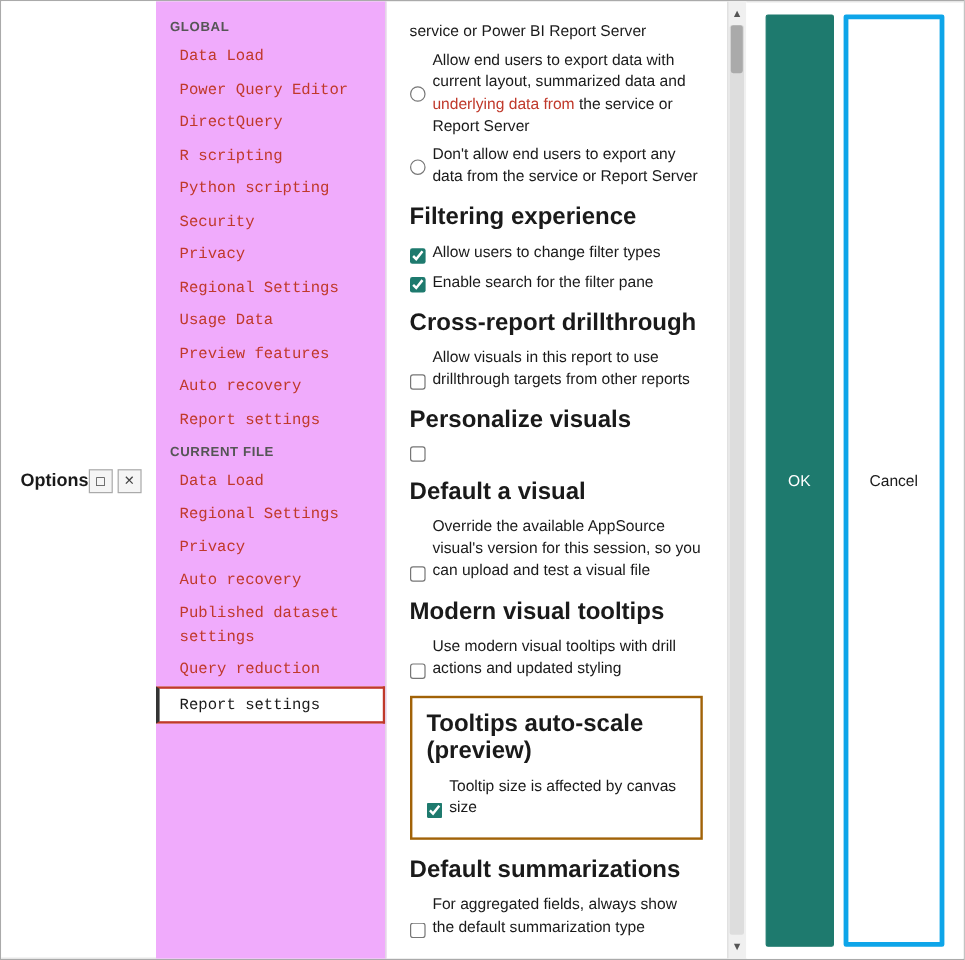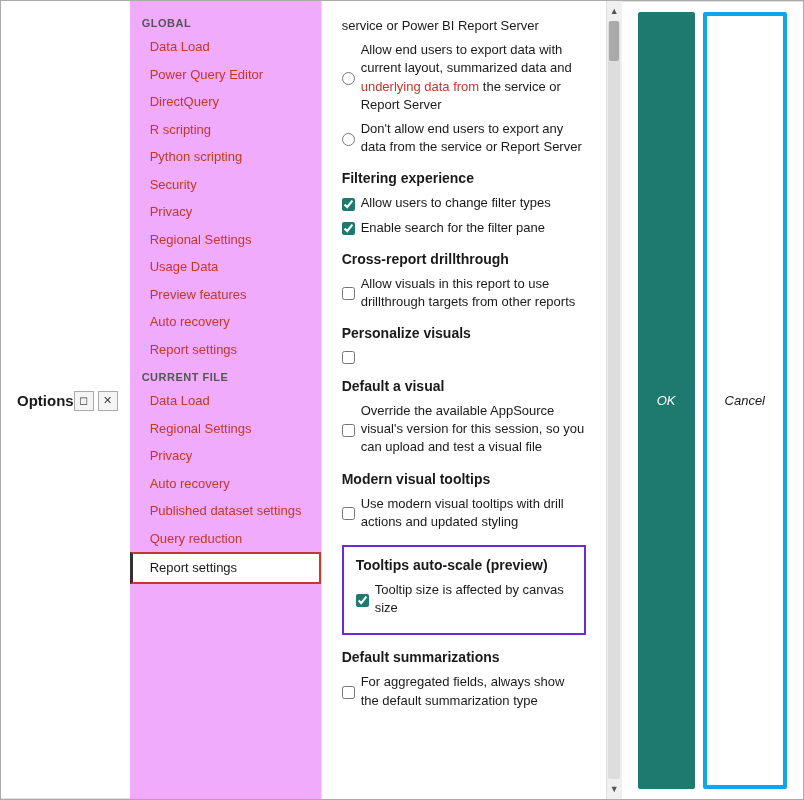--- a/index.html
+++ b/index.html
@@ -71,20 +71,21 @@
       padding: 8px 12px 4px 12px;
       letter-spacing: 0.5px;
     }
 
     .sidebar-item {
       padding: 4px 12px 4px 20px;
       cursor: pointer;
       color: #c0392b;
       font-size: 13px;
       line-height: 1.5;
+      font-family: Liberation Mono, monospace;
     }
 
     .sidebar-item.active {
       background: #fff;
       border-left: 3px solid #333;
       padding-left: 17px;
       color: #1a1a1a;
       font-weight: 500;
     }
 
@@ -136,21 +137,21 @@
       height: 40px;
       background: #aaa;
       border-radius: 2px;
       position: absolute;
       top: 0;
       left: 1px;
     }
 
     
     .section-header {
-      font-size: 14px;
+      font-size: 20px;
       font-weight: 700;
       color: #1a1a1a;
       margin-bottom: 8px;
       margin-top: 14px;
     }
 
     .section-header:first-child {
       margin-top: 0;
     }
 
@@ -164,36 +165,36 @@
       line-height: 1.4;
     }
 
     .radio-option input[type="radio"] {
       margin-top: 2px;
       flex-shrink: 0;
     }
 
     .checkbox-option {
       display: flex;
-      align-items: center;
+      align-items: flex-end;
       gap: 6px;
       margin-bottom: 6px;
       color: #1a1a1a;
       font-size: 13px;
       line-height: 1.4;
     }
 
     .checkbox-option input[type="checkbox"] {
       margin-top: 2px;
       flex-shrink: 0;
       accent-color: #1e7a6e;
     }
 
     .highlighted-section {
-      border: 2px solid #6d28d9;
+      border: 2px solid #a16207;
       padding: 10px 12px;
       margin: 14px 0;
     }
 
     .highlighted-section .section-header {
       margin-top: 0;
     }
 
     
     .dialog-footer {
@@ -203,21 +204,20 @@
       justify-content: flex-end;
       gap: 8px;
       background: #fff;
     }
 
     .btn {
       padding: 23px 18px;
       font-size: 13px;
       cursor: pointer;
       border-radius: 2px;
-      font-style: italic;
     }
 
     .btn-primary {
       background: #1e7a6e;
       color: #fff;
       border: 1px solid #1e7a6e;
     }
 
     .btn-secondary {
       background: #fff;

